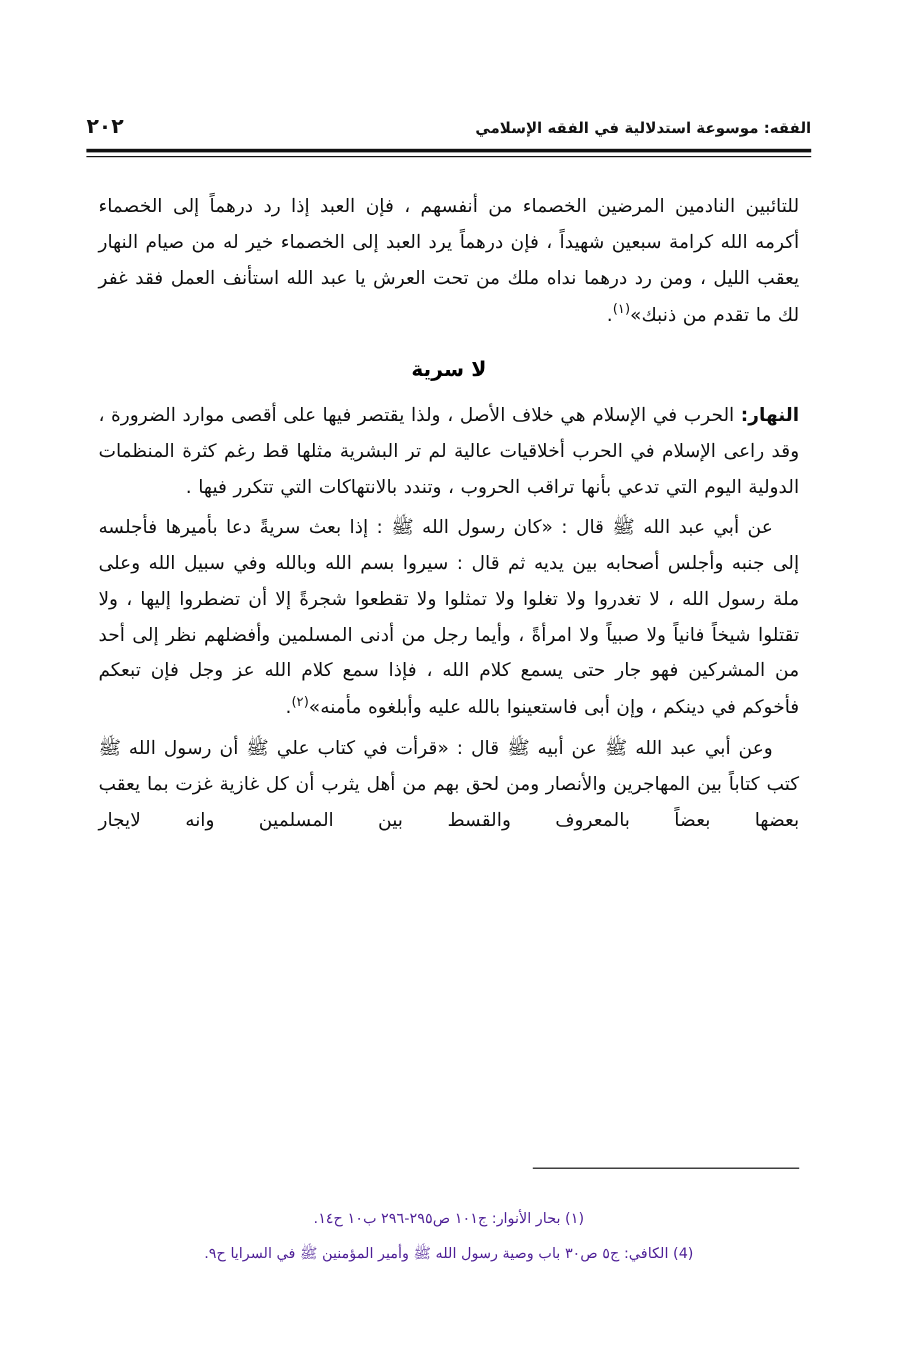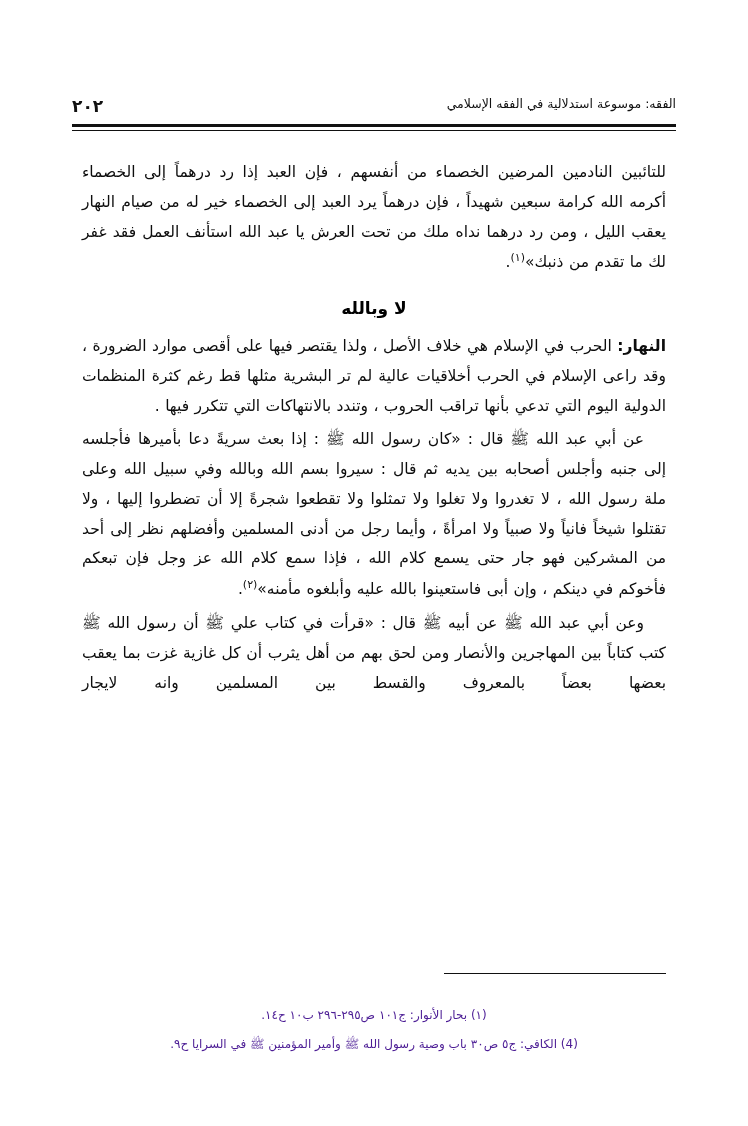--- a/index.html
+++ b/index.html
@@ -22,34 +22,34 @@
   }
 
   
   .header {
     position: absolute;
     top: 96px;
     left: 72px;
     right: 72px;
     display: flex;
     flex-direction: row-reverse; 
-    align-items: flex-start;
+    align-items: center;
     justify-content: space-between;
   }
   .header-page-number {
     font-family: "DejaVu Sans", sans-serif;
     font-size: 17px;
     font-weight: 700;
     letter-spacing: 1px;
     color: #111;
   }
   .header-title {
     font-family: "DejaVu Sans", sans-serif;
     font-size: 12.5px;
-    font-weight: 400;
+    font-weight: 700;
     color: #111;
     margin-left: 14px;
     margin-right: 0;
   }
   .rule-thick {
     position: absolute;
     top: 124px;
     left: 72px;
     right: 72px;
     height: 3px;
@@ -134,21 +134,21 @@
     <span class="header-page-number">٢٠٢</span>
     <span class="header-title">الفقه: موسوعة استدلالية في الفقه الإسلامي</span>
   </div>
   <div class="rule-thick"></div>
   <div class="rule-thin"></div>
 
   <div class="body-area">
 
     <p class="para last-right"><span>للتائبين النادمين المرضين الخصماء من أنفسهم ، فإن العبد إذا رد درهماً إلى الخصماء أكرمه الله كرامة سبعين شهيداً ، فإن درهماً يرد العبد إلى الخصماء خير له من صيام النهار يعقب الليل ، ومن رد درهما نداه ملك من تحت العرش يا عبد الله استأنف العمل فقد غفر لك ما تقدم من ذنبك»</span><span class="sup">(١)</span><span>.</span></p>
 
-    <h2 class="section-heading">لا وبالله</h2>
+    <h2 class="section-heading">لا سرية</h2>
 
     <p class="para last-right"><span class="lead">النهار:</span><span> الحرب في الإسلام هي خلاف الأصل ، ولذا يقتصر فيها على أقصى موارد الضرورة ، وقد راعى الإسلام في الحرب أخلاقيات عالية لم تر البشرية مثلها قط رغم كثرة المنظمات الدولية اليوم التي تدعي بأنها تراقب الحروب ، وتندد بالانتهاكات التي تتكرر فيها .</span></p>
 
     <p class="para indent last-right"><span>عن أبي عبد الله ﷺ قال : «كان رسول الله ﷺ : إذا بعث سريةً دعا بأميرها فأجلسه إلى جنبه وأجلس أصحابه بين يديه ثم قال : سيروا بسم الله وبالله وفي سبيل الله وعلى ملة رسول الله ، لا تغدروا ولا تغلوا ولا تمثلوا ولا تقطعوا شجرةً إلا أن تضطروا إليها ، ولا تقتلوا شيخاً فانياً ولا صبياً ولا امرأةً ، وأيما رجل من أدنى المسلمين وأفضلهم نظر إلى أحد من المشركين فهو جار حتى يسمع كلام الله ، فإذا سمع كلام الله عز وجل فإن تبعكم فأخوكم في دينكم ، وإن أبى فاستعينوا بالله عليه وأبلغوه مأمنه»</span><span class="sup">(٢)</span><span>.</span></p>
 
     <p class="para indent">وعن أبي عبد الله ﷺ عن أبيه ﷺ قال : «قرأت في كتاب علي ﷺ أن رسول الله ﷺ كتب كتاباً بين المهاجرين والأنصار ومن لحق بهم من أهل يثرب أن كل غازية غزت بما يعقب بعضها بعضاً بالمعروف والقسط بين المسلمين وانه لايجار</p>
 
   </div>
 
   <div class="footnote-rule"></div>

